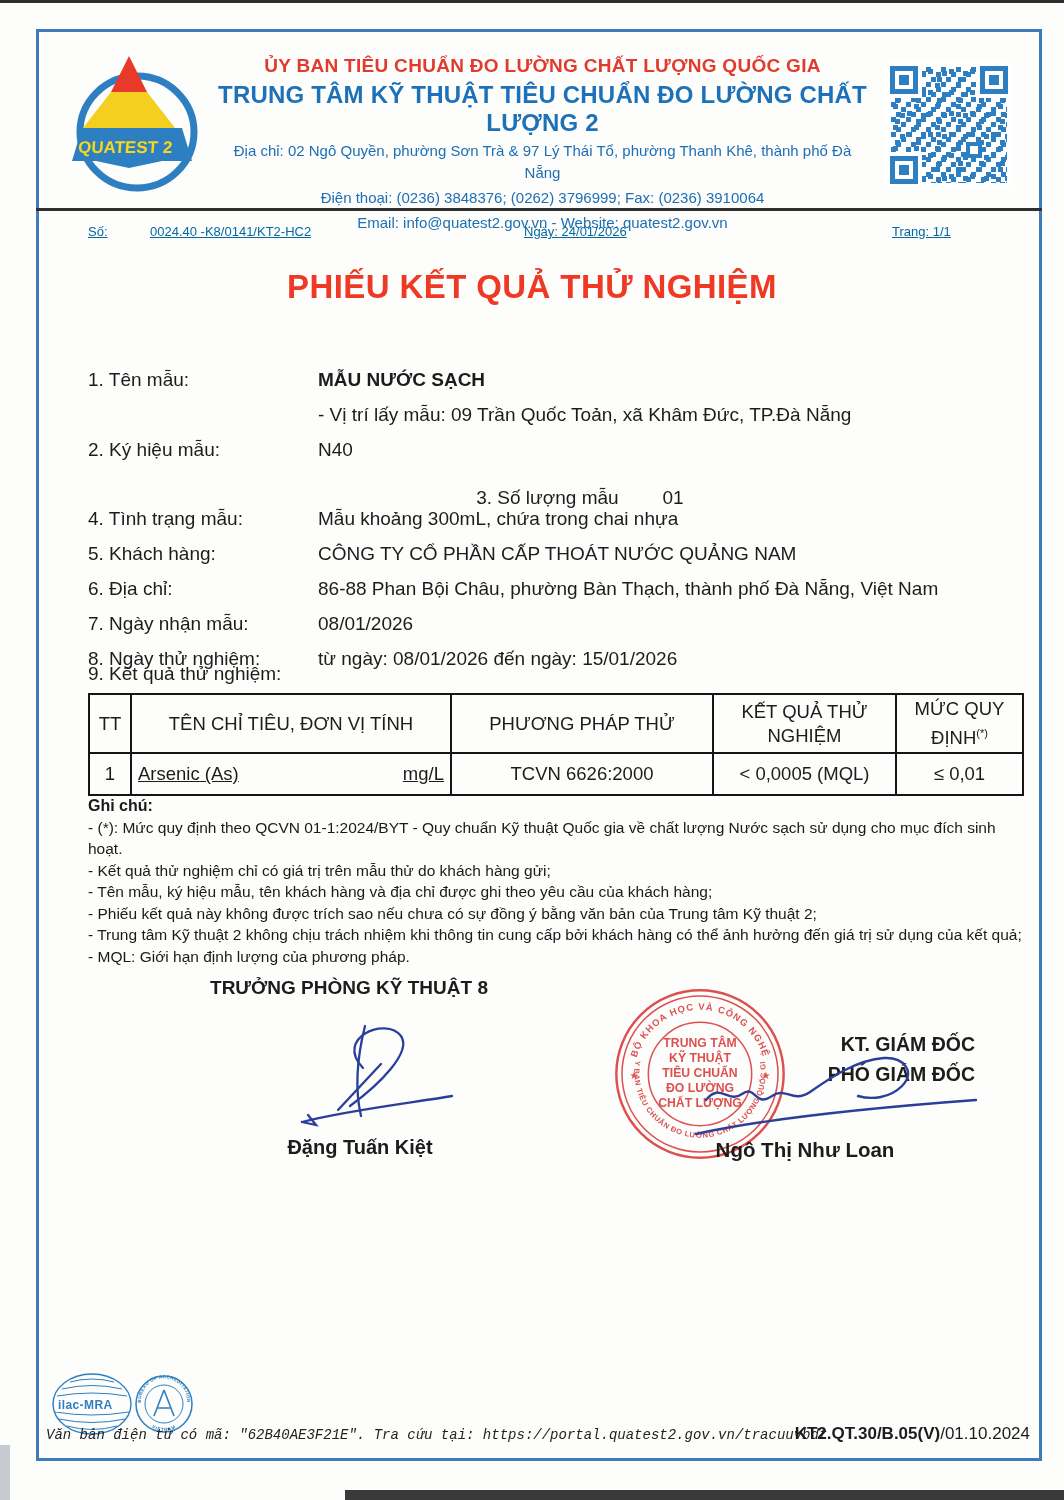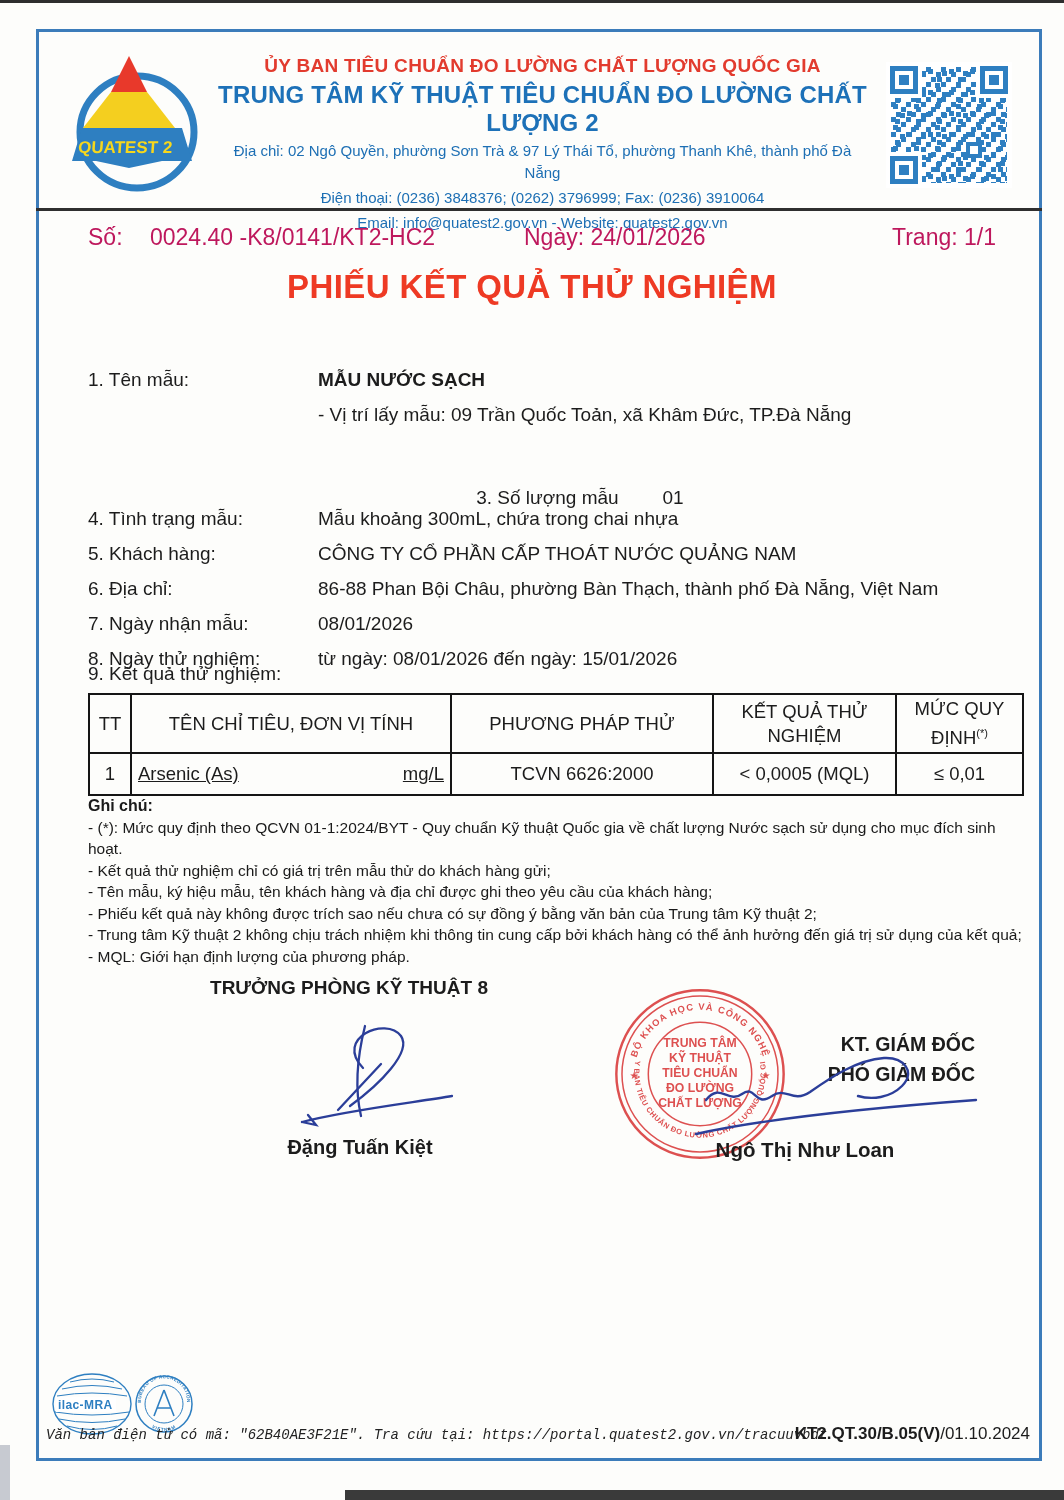--- a/index.html
+++ b/index.html
@@ -12,21 +12,21 @@
   .scan-left{left:0;top:1445px;width:10px;height:55px;background:#c7cad1;}
   
   .frame{left:36px;top:29px;width:1000px;height:1426px;border:3px solid #3c7cba;}
   .hr-header{left:36px;top:208px;width:1006px;height:3px;background:#2f2f2f;}
   
   .org-block{left:215px;top:55px;width:655px;text-align:center;}
   .org-parent{font-size:19px;font-weight:bold;color:#e23b2e;letter-spacing:.3px;}
   .org-name{font-size:24px;font-weight:bold;color:#1d71b8;margin-top:4px;letter-spacing:.2px;}
   .org-contact{font-size:15px;color:#1d6fb4;margin-top:3px;line-height:22px;}
   
-  .meta{top:224px;font-size:23px;color:#be185d;}
+  .meta{top:224px;font-size:13px;color:#0369a1;text-decoration:underline;}
   .doc-title{left:0;top:268px;width:1064px;text-align:center;font-size:33px;font-weight:bold;color:#ee3a24;letter-spacing:.4px;}
   
   .frow{left:88px;width:940px;font-size:19px;}
   .flabel{display:inline-block;width:230px;}
   .fvalue{display:inline-block;margin-top:20px;}
   .fbold{font-weight:bold;}
   
   table.results{left:88px;top:693px;position:absolute;border-collapse:collapse;table-layout:fixed;width:934px;font-size:18.5px;}
   table.results th,table.results td{border:2px solid #151515;padding:2px 6px;}
   table.results th{font-weight:normal;text-align:center;height:52px;line-height:24px;}
@@ -121,20 +121,23 @@
   <span class="abs meta" style="left:524px;">Ngày: 24/01/2026</span>
   <span class="abs meta" style="left:892px;">Trang: 1/1</span>
 
   <div class="abs doc-title">PHIẾU KẾT QUẢ THỬ NGHIỆM</div>
 
   <div class="abs frow" style="top:349px;">
     <span class="flabel">1. Tên mẫu:</span><span class="fvalue fbold">MẪU NƯỚC SẠCH</span>
   </div>
   <div class="abs frow" style="top:384px;left:318px;">
     <span class="fvalue">- Vị trí lấy mẫu: 09 Trần Quốc Toản, xã Khâm Đức, TP.Đà Nẵng</span>
+  </div>
+  <div class="abs frow" style="top:419px;">
+    <span class="flabel">2. Ký hiệu mẫu:</span><span class="fvalue">N40</span>
   </div>
   <div class="abs frow" style="top:467px;text-align:center;">
     <span class="flabel">3. Số lượng mẫu</span><span class="fvalue">01</span>
   </div>
   <div class="abs frow" style="top:488px;">
     <span class="flabel">4. Tình trạng mẫu:</span><span class="fvalue">Mẫu khoảng 300mL, chứa trong chai nhựa</span>
   </div>
   <div class="abs frow" style="top:523px;">
     <span class="flabel">5. Khách hàng:</span><span class="fvalue">CÔNG TY CỔ PHẦN CẤP THOÁT NƯỚC QUẢNG NAM</span>
   </div>

